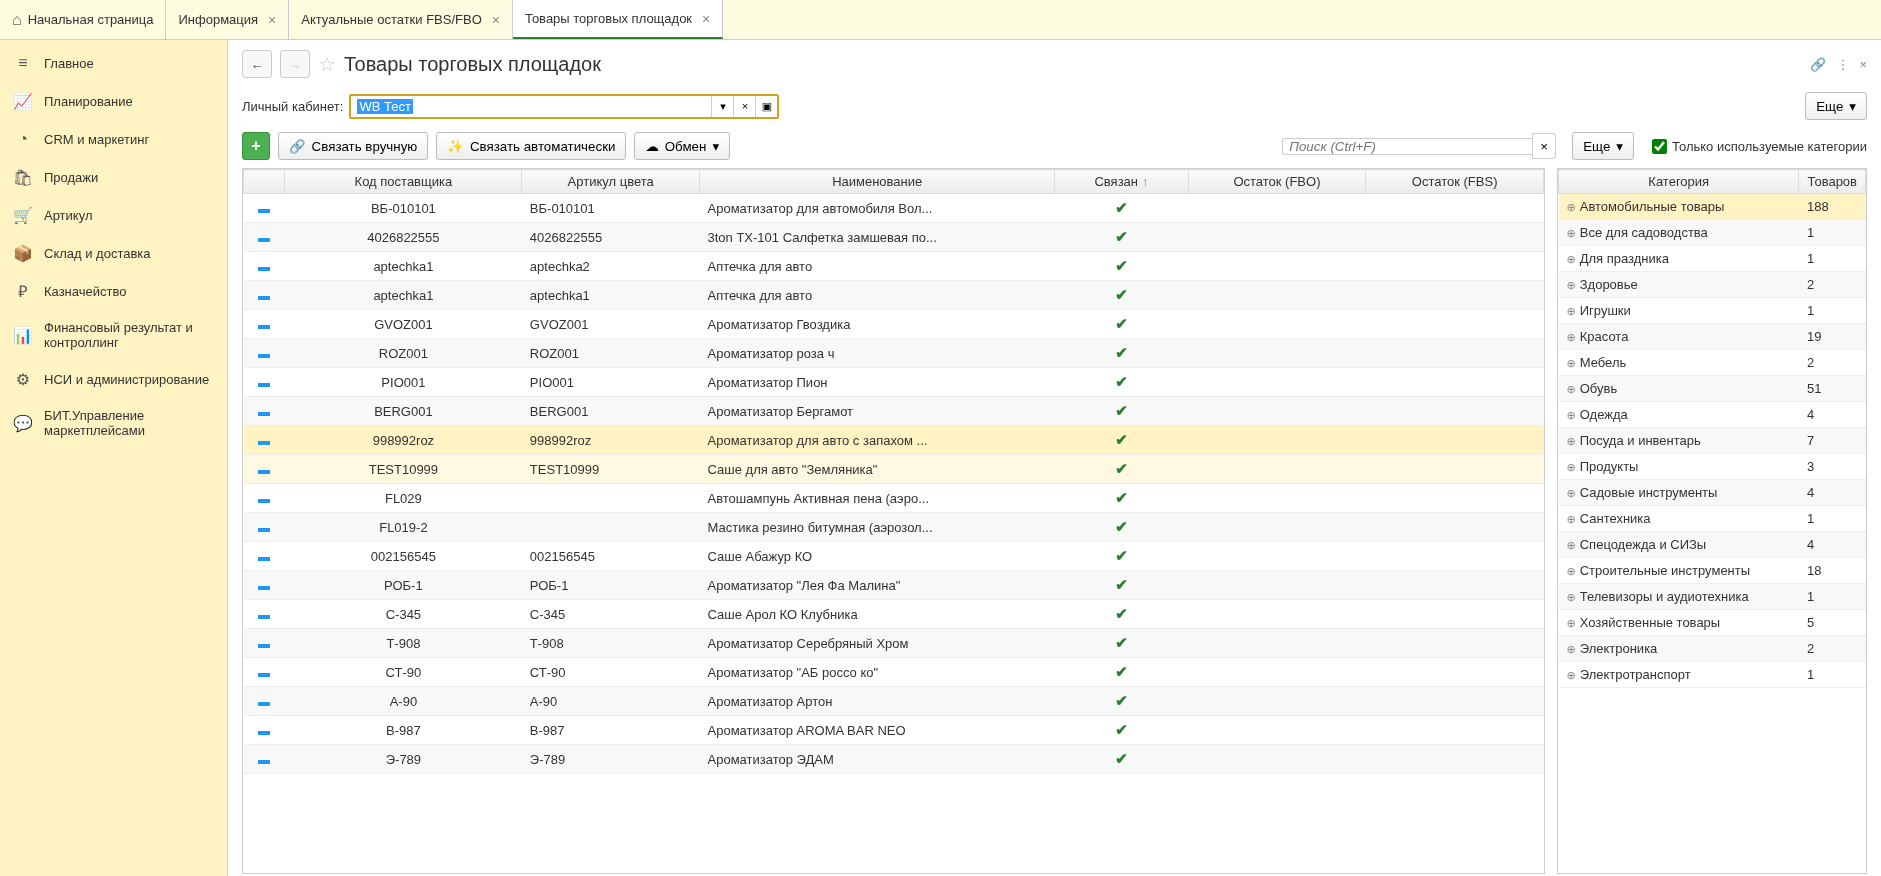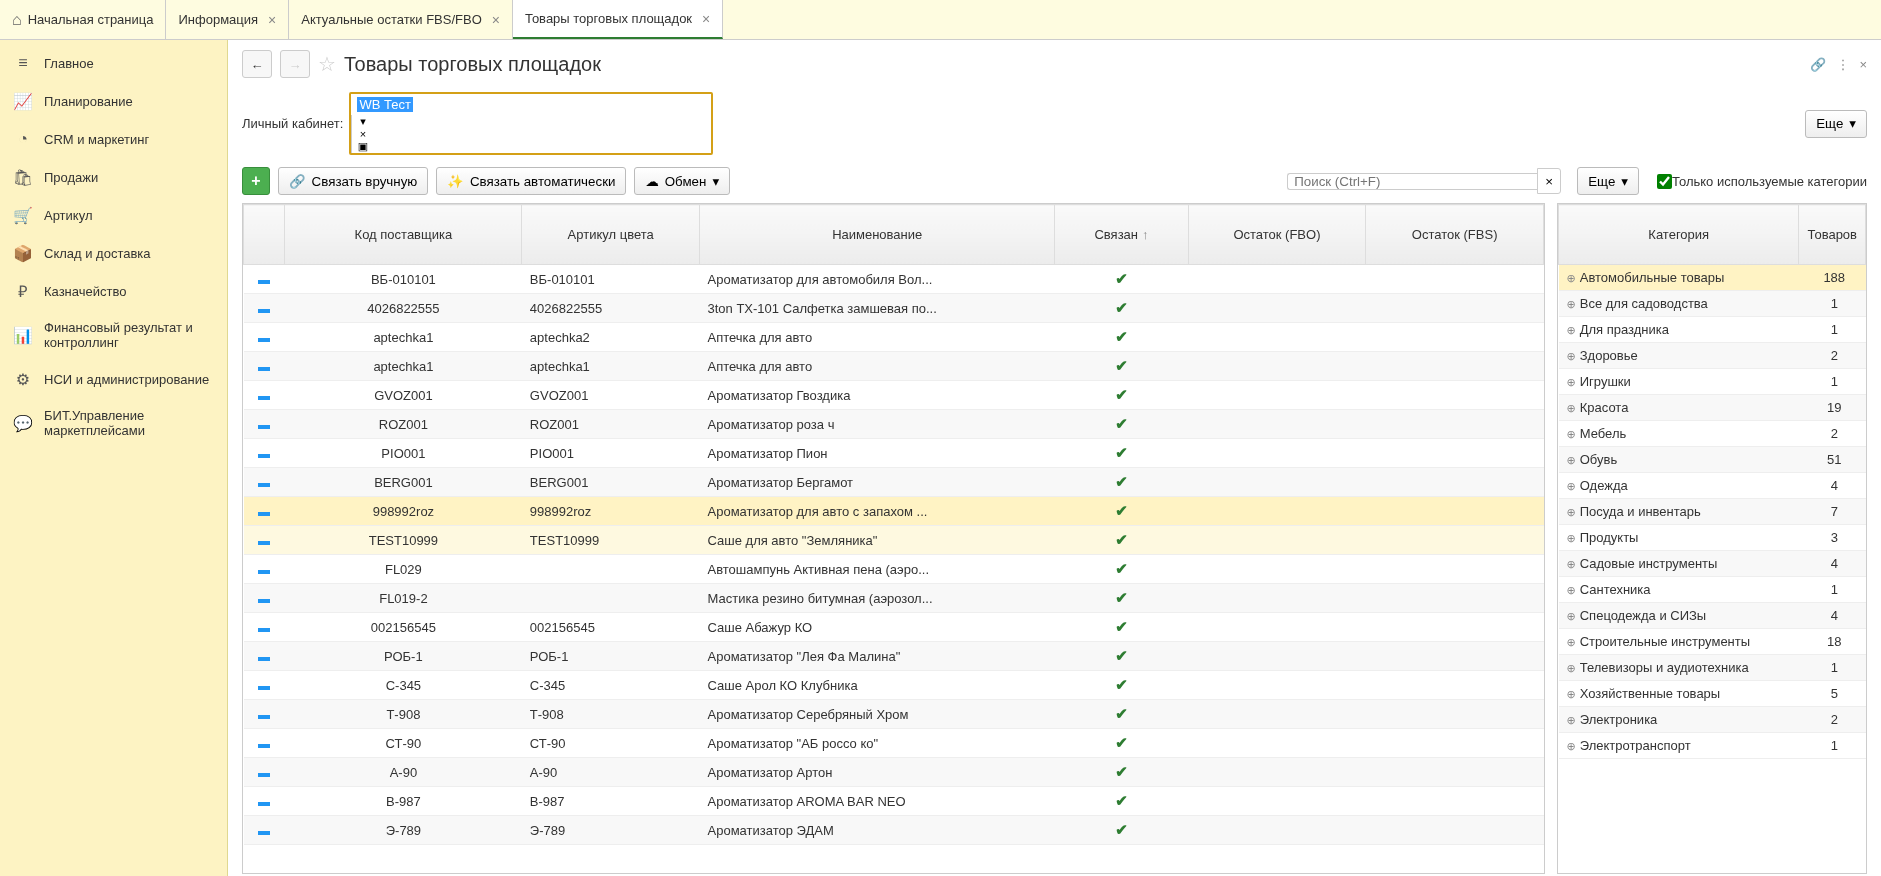--- a/index.html
+++ b/index.html
@@ -21,52 +21,52 @@
 .content { flex: 1; display: flex; flex-direction: column; overflow: hidden; }
 
 .page-header { display: flex; align-items: center; padding: 10px 14px; gap: 8px; }
 .nav-btn { width: 30px; height: 28px; border: 1px solid #ccc; background: #f7f7f7; border-radius: 3px; display: flex; align-items: center; justify-content: center; cursor: pointer; }
 .nav-btn.disabled { color: #ccc; }
 .star-icon { font-size: 20px; color: #ccc; cursor: pointer; }
 .page-title { font-size: 20px; }
 .header-right { margin-left: auto; display: flex; gap: 10px; align-items: center; color: #888; }
 
 .filter-row { display: flex; align-items: center; padding: 4px 14px; gap: 6px; }
-.account-input-wrap { display: flex; border: 2px solid #d4a017; border-radius: 2px; flex-direction: column; }
+.account-input-wrap { display: flex; border: 2px solid #d4a017; border-radius: 2px; }
 .account-input { width: 360px; padding: 3px 6px; border: none; outline: none; }
 .account-input-sel { background: #3399ff; color: #fff; padding: 0 2px; }
 .input-btn { width: 22px; border: none; border-left: 1px solid #ccc; background: #fff; cursor: pointer; font-size: 11px; }
 .more-btn-right { margin-left: auto; }
 
 .toolbar { display: flex; align-items: center; padding: 8px 14px; gap: 8px; }
 .tb-btn { display: flex; align-items: center; gap: 6px; padding: 12px 10px; border: 1px solid #bbb; background: linear-gradient(#fff,#eee); border-radius: 3px; cursor: pointer; height: 28px; }
 .tb-btn.icon-only { padding: 4px 6px; }
 .tb-btn.add { background: #4caf50; color: #fff; border-color: #388e3c; width: 28px; justify-content: center; font-size: 16px; font-weight: bold; }
 .search-wrap { margin-left: auto; display: flex; align-items: center; }
-.search-input { width: 250px; padding: 0 6px; border: 1px solid #ccc; border-right: none; border-radius: 3px 0 0 3px; }
+.search-input { width: 250px; padding: 0 6px; border: 1px solid #ccc; border-right: none; border-radius: 3px 0 0 3px; font-style: italic; }
 .search-clear { width: 24px; height: 26px; border: 1px solid #ccc; background: #fff; border-radius: 0 3px 3px 0; cursor: pointer; }
-.checkbox-wrap { display: flex; align-items: center; margin-left: 10px; }
+.checkbox-wrap { display: flex; align-items: center; gap: 5px; margin-left: 10px; }
 .checkbox-wrap input { accent-color: green; width: 15px; height: 15px; }
 
 .tables-row { display: flex; flex: 1; overflow: hidden; padding: 0 14px 10px 14px; gap: 12px; }
 
 .main-table-wrap { flex: 1; border: 1px solid #ccc; overflow: auto; min-width: 0; }
 .side-table-wrap { width: 310px; border: 1px solid #ccc; overflow: auto; flex-shrink: 0; }
 
 table { width: 100%; border-collapse: collapse; }
-th { background: linear-gradient(#fafafa,#ececec); padding: 22px 8px; border: 1px solid #ddd; font-weight: normal; text-align: center; position: sticky; top: 0; }
+th { background: linear-gradient(#fafafa,#ececec); padding: 4px 8px; border: 1px solid #ddd; font-weight: normal; text-align: center; position: sticky; top: 0; }
 td { padding: 5px 8px; border-bottom: 1px solid #eee; white-space: nowrap; overflow: hidden; text-overflow: ellipsis; }
 tbody tr:nth-child(even) { background: #f8f8f8; }
 tbody tr.selected { background: #fff3c4 !important; }
 tbody tr.highlight { background: #fef9e0 !important; }
 .col-status { width: 28px; text-align: center; }
 .status-dash { display: inline-block; width: 12px; height: 4px; background: #2196f3; }
 .col-check { text-align: center; color: #2e7d32; font-size: 15px; font-weight: bold; }
 .col-code { text-align: center; }
-.col-num { text-align: center; padding-right: 4px; }
+.col-num { text-align: left; padding-right: 4px; }
 .sort-arrow { color: #888; margin-left: 4px; }
 .expand-icon { color: #888; margin-right: 4px; font-size: 11px; }
 
 .col-w-status { width: 28px; }
 .col-w-code { width: 160px; }
 .col-w-art { width: 120px; }
 .col-w-name { width: 240px; max-width: 240px; }
 .col-w-linked { width: 90px; }
 .col-w-fbo { width: 120px; }
 .col-w-fbs { width: 120px; }

